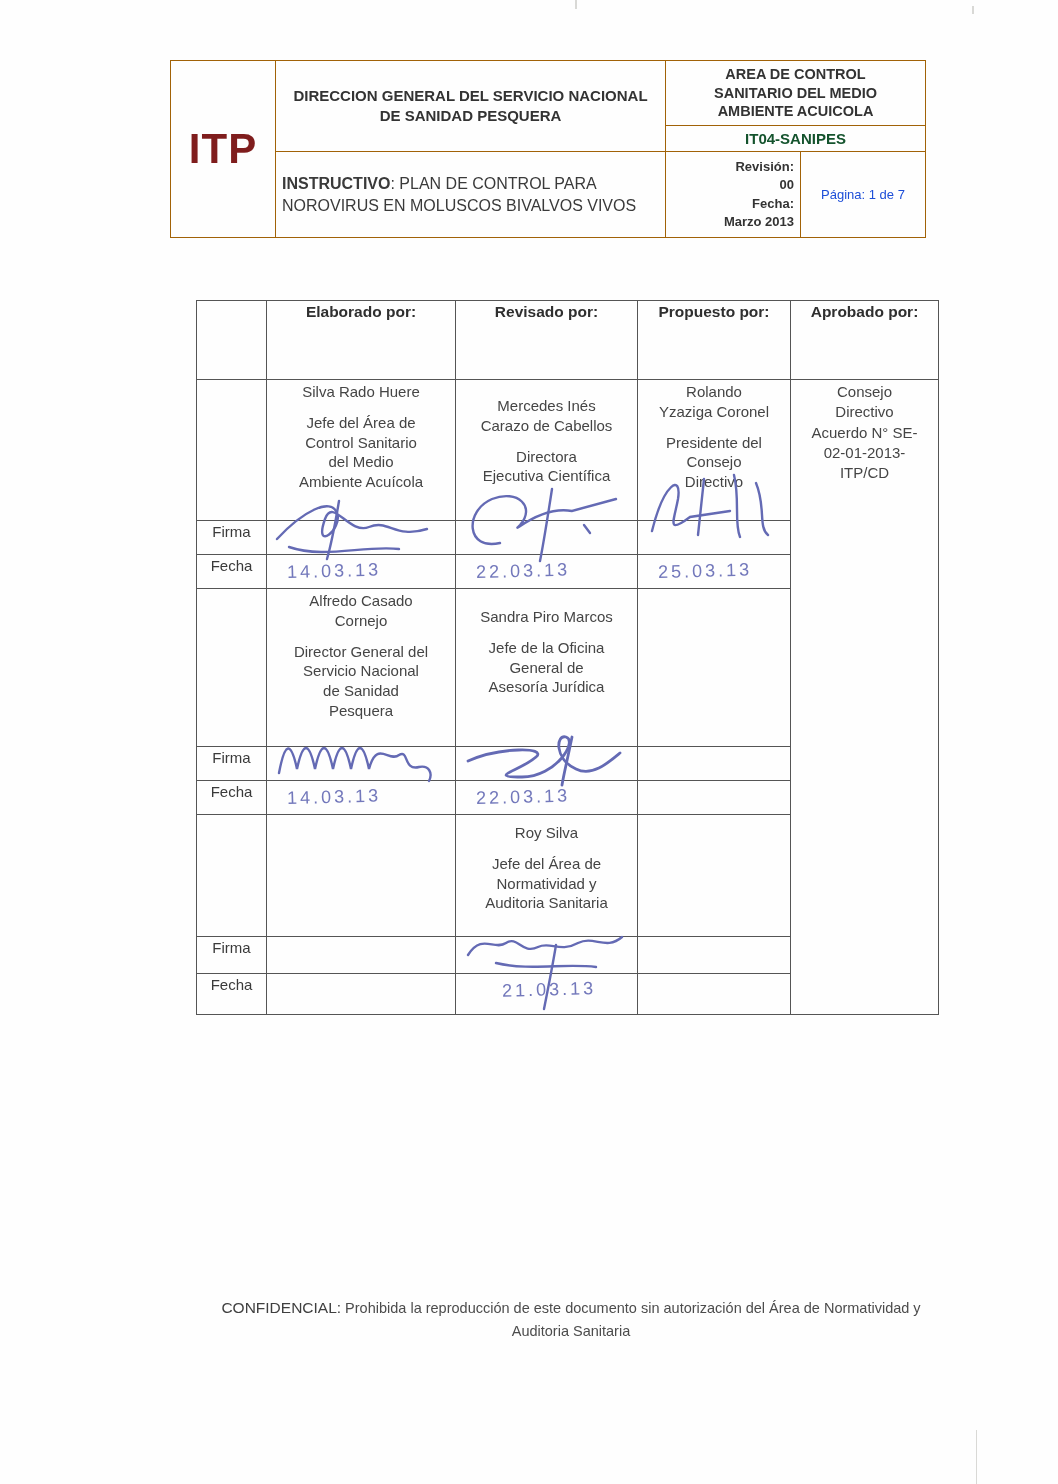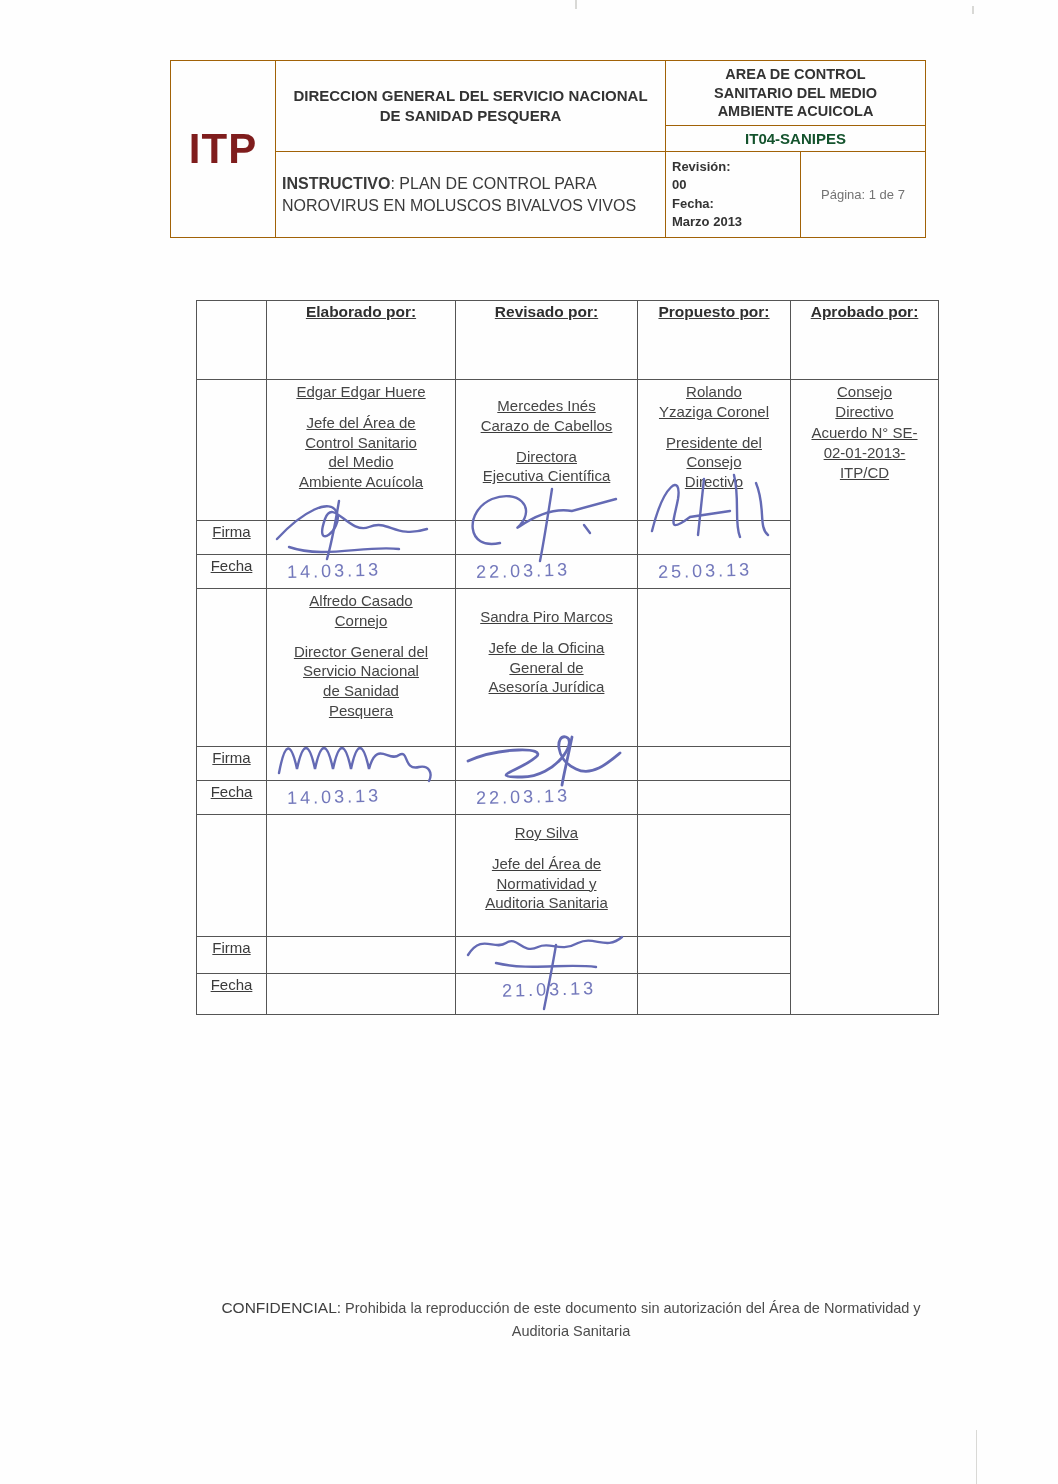--- a/index.html
+++ b/index.html
@@ -15,24 +15,24 @@
   .header-table td{border:1px solid #a16207;padding:2px 6px;vertical-align:middle;}
   .hc1{width:105px;}.hc2{width:390px;}.hc3{width:135px;}.hc4{width:125px;}
   .hr1 td{height:60px;}
   .hr2 td{height:21px;}
   .hr3 td{height:81px;}
   .logo-cell{font-size:42px;font-weight:bold;text-align:center;color:#7f1d1d;letter-spacing:1px;}
   .org-cell{font-size:15px;font-weight:bold;text-align:center;line-height:1.35;color:#333;border-radius:23px;}
   .area-cell{font-size:14.5px;font-weight:bold;text-align:center;line-height:1.3;color:#333;}
   .code-cell{font-size:15px;font-weight:bold;text-align:center;color:#14532d;}
   .title-cell{font-size:16px;text-align:left;line-height:1.35;color:#3a3a3a;padding:4px 8px;margin-left:14px;}
-  .rev-cell{font-size:13px;font-weight:bold;text-align:left;line-height:1.4;color:#333;}
-  .page-cell{font-size:13px;text-align:center;color:#737373;}
-  
-  .main-table{position:absolute;left:196px;top:300px;width:742px;text-decoration:underline;}
+  .rev-cell{font-size:13px;font-weight:bold;text-align:right;line-height:1.4;color:#333;}
+  .page-cell{font-size:13px;text-align:center;color:#1d4ed8;}
+  
+  .main-table{position:absolute;left:196px;top:300px;width:742px;}
   .main-table td{border:1.5px solid #555;padding:2px 6px;vertical-align:top;overflow:visible;}
   .mc1{width:70px;}.mc2{width:189px;}.mc3{width:182px;}.mc4{width:153px;}.mc5{width:148px;}
   .rowhead td{height:74px;}
   .rownames1 td{height:136px;}
   .rownames2 td{height:153px;}
   .rownames3 td{height:117px;}
   .rowsig td{height:29px;}
   .rowdate td{height:29px;}
   .rowsig3 td{height:32px;}
   .rowdate3 td{height:36px;}
@@ -114,21 +114,21 @@
       <td></td>
       <td class="col-header">Elaborado por:</td>
       <td class="col-header">Revisado por:</td>
       <td class="col-header">Propuesto por:</td>
       <td class="col-header">Aprobado por:</td>
     </tr>
 
     <tr class="rownames1">
       <td></td>
       <td class="name-cell">
-        <div class="pname pre">Edgar Edgar Huere</div>
+        <div class="pname pre">Silva Rado Huere</div>
         <div class="ptitle pre">Jefe del Área de
 Control Sanitario
 del Medio
 Ambiente Acuícola</div>
       </td>
       <td class="name-cell">
         <div class="pname pre" style="padding-top:14px">Mercedes Inés
 Carazo de Cabellos</div>
         <div class="ptitle pre">Directora
 Ejecutiva Científica</div>

